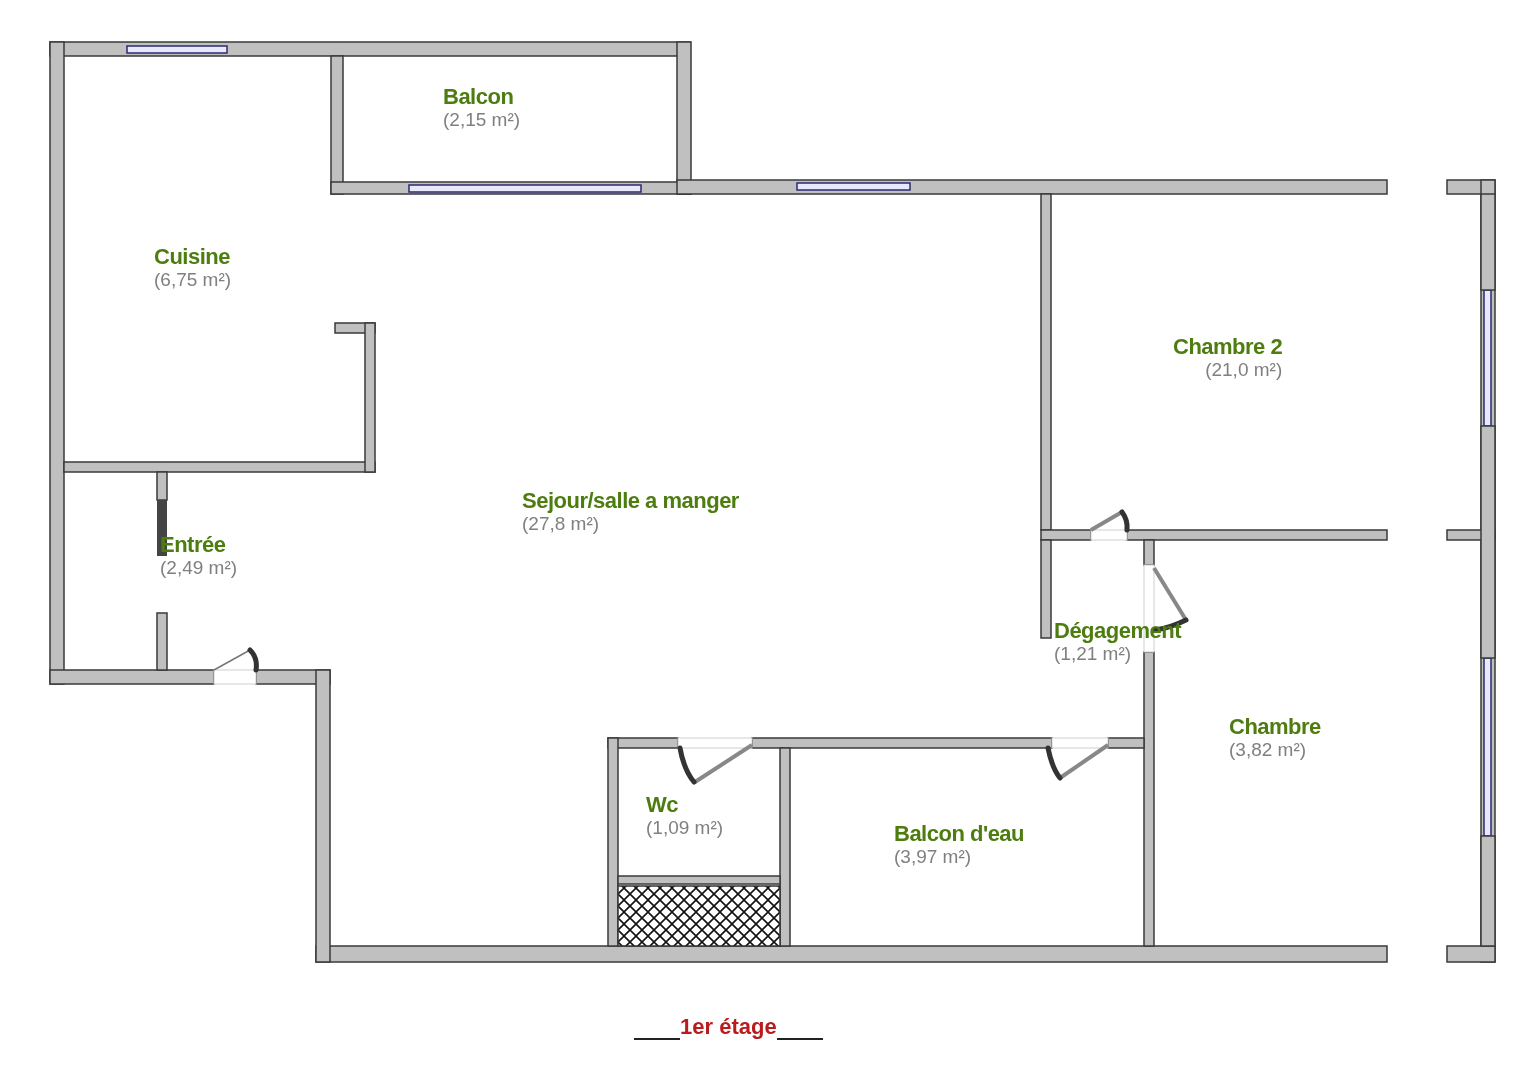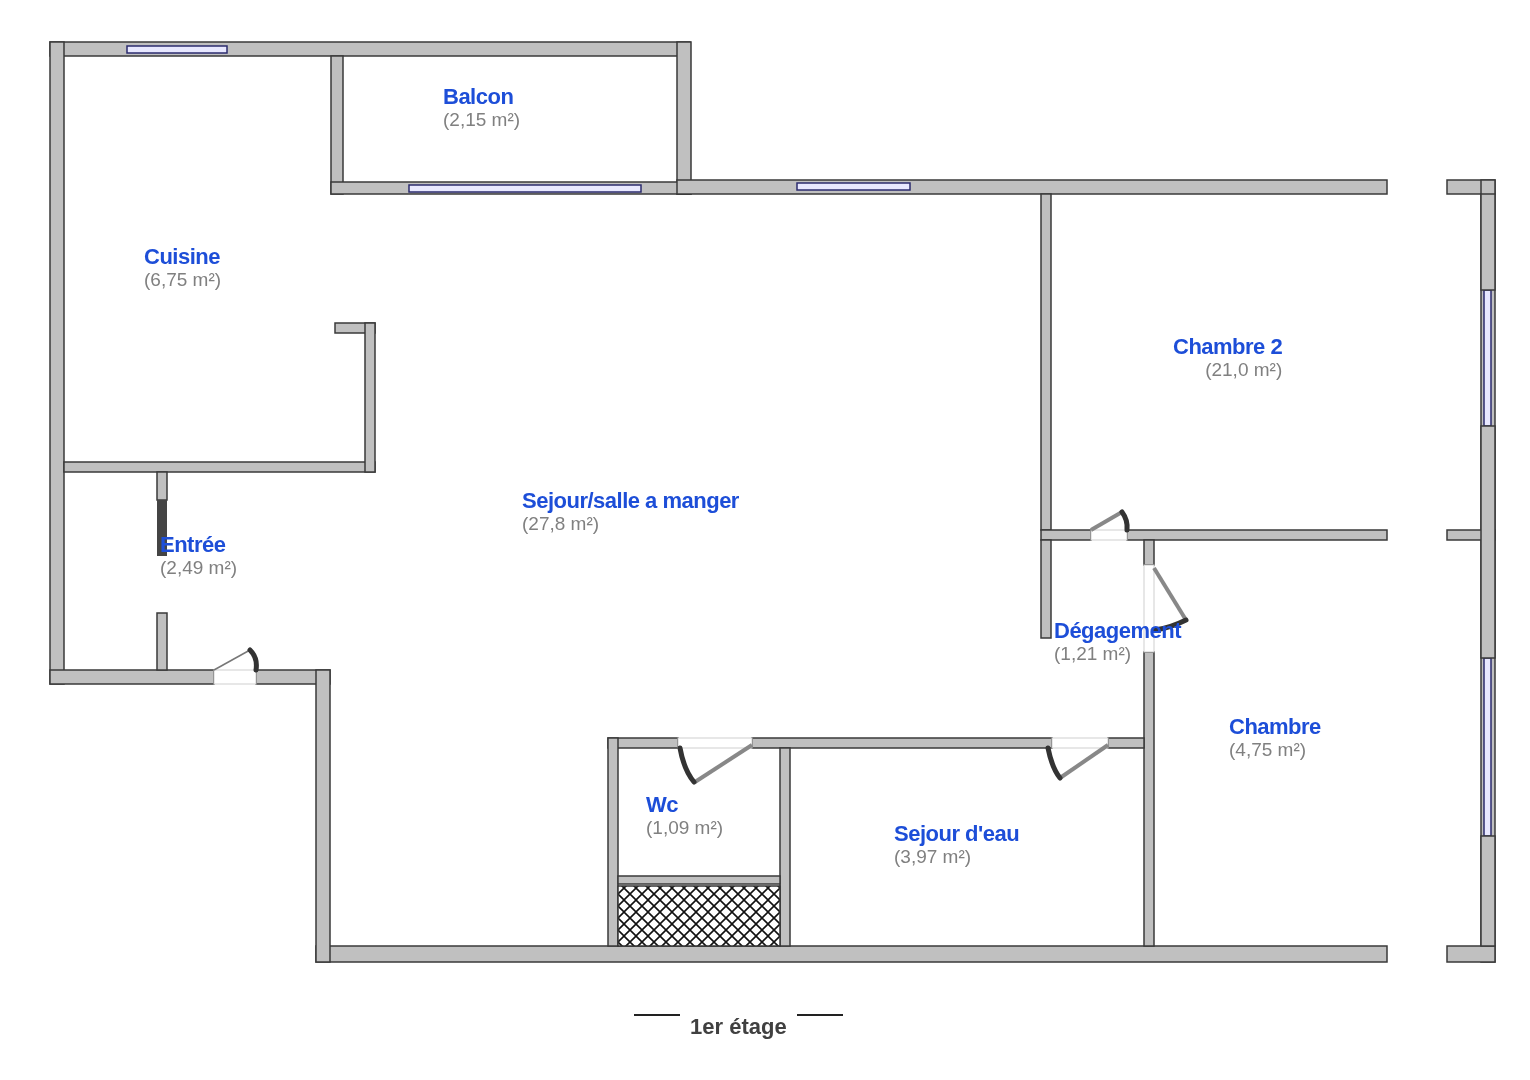--- a/index.html
+++ b/index.html
@@ -5,24 +5,24 @@
     html, body { margin: 0; padding: 0; background: #ffffff; }
     body { width: 1530px; height: 1080px; position: relative; overflow: hidden;
            font-family: "Liberation Sans", sans-serif; }
     svg#plan { position: absolute; left: 0; top: 0; }
     .wall { fill: #c0c0c0; stroke: #3a3a3a; stroke-width: 1.5; }
     .window { fill: #e8e8ff; stroke: #2b2b6e; stroke-width: 1.5; }
     .door-leaf { fill: #ffffff; stroke: #777; stroke-width: 1.5; }
     .door-arc { stroke: #333; stroke-width: 5; fill: none; stroke-linecap: round; }
     .door-gap { fill: #ffffff; stroke: #cfcfcf; stroke-width: 1; }
     .room-label { position: absolute; line-height: 1; white-space: nowrap; }
-    .room-name { display: block; font-size: 22px; font-weight: bold; color: #1d4ed8; letter-spacing: -0.5px; }
+    .room-name { display: block; font-size: 22px; font-weight: bold; color: #4d7c0f; letter-spacing: -0.5px; }
     .room-area { display: block; font-size: 19px; color: #808080; margin-top: 2px; }
-    .caption { position: absolute; left: 634px; top: 1014px; font-size: 22px; font-weight: bold; color: #404040;
-               display: flex; align-items: flex-start; gap: 10px; }
+    .caption { position: absolute; left: 634px; top: 1014px; font-size: 22px; font-weight: bold; color: #b91c1c;
+               display: flex; align-items: flex-end; }
     .caption .rule { display: inline-block; width: 46px; height: 2px; background: #222; }
   </style>
 </head>
 <body>
 
 <svg id="plan" width="1530" height="1080" viewBox="0 0 1530 1080" xmlns="http://www.w3.org/2000/svg">
   <defs>
     <pattern id="hatch" width="12" height="12" patternUnits="userSpaceOnUse">
       <rect width="12" height="12" fill="#ffffff"></rect>
       <path d="M0,0 L12,12 M12,0 L0,12" stroke="#111" stroke-width="1.6"></path>
@@ -122,21 +122,21 @@
     <rect class="door-gap" x="1052" y="738" width="56" height="10"></rect>
     <line x1="1108" y1="745" x2="1060" y2="778" stroke="#888" stroke-width="4"></line>
     <path class="door-arc" d="M1048,748 Q1052,768 1060,778"></path>
   </g>
 </svg>
 
 <div class="room-label" style="left:443px; top:86px;">
   <span class="room-name">Balcon</span>
   <span class="room-area">(2,15 m²)</span>
 </div>
-<div class="room-label" style="left:144px; top:246px;">
+<div class="room-label" style="left:154px; top:246px;">
   <span class="room-name">Cuisine</span>
   <span class="room-area">(6,75 m²)</span>
 </div>
 <div class="room-label" style="left:160px; top:534px;">
   <span class="room-name">Entrée</span>
   <span class="room-area">(2,49 m²)</span>
 </div>
 <div class="room-label" style="left:522px; top:490px;">
   <span class="room-name">Sejour/salle a manger</span>
   <span class="room-area">(27,8 m²)</span>
@@ -144,28 +144,28 @@
 <div class="room-label" style="left:1173px; top:336px;text-align:right;">
   <span class="room-name">Chambre 2</span>
   <span class="room-area">(21,0 m²)</span>
 </div>
 <div class="room-label" style="left:1054px; top:620px;">
   <span class="room-name">Dégagement</span>
   <span class="room-area">(1,21 m²)</span>
 </div>
 <div class="room-label" style="left:1229px; top:692px;margin-top:24px;">
   <span class="room-name">Chambre</span>
-  <span class="room-area">(4,75 m²)</span>
+  <span class="room-area">(3,82 m²)</span>
 </div>
 <div class="room-label" style="left:646px; top:794px;">
   <span class="room-name">Wc</span>
   <span class="room-area">(1,09 m²)</span>
 </div>
 <div class="room-label" style="left:894px; top:823px;">
-  <span class="room-name">Sejour d'eau</span>
+  <span class="room-name">Balcon d'eau</span>
   <span class="room-area">(3,97 m²)</span>
 </div>
 
 <div class="caption">
   <span class="rule"></span>
   <span>1er étage</span>
   <span class="rule"></span>
 </div>
 
 </body></html>

